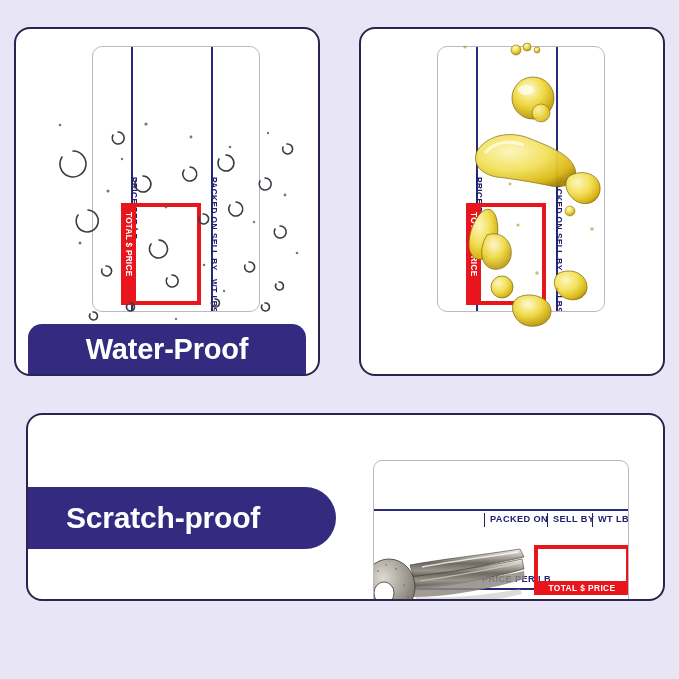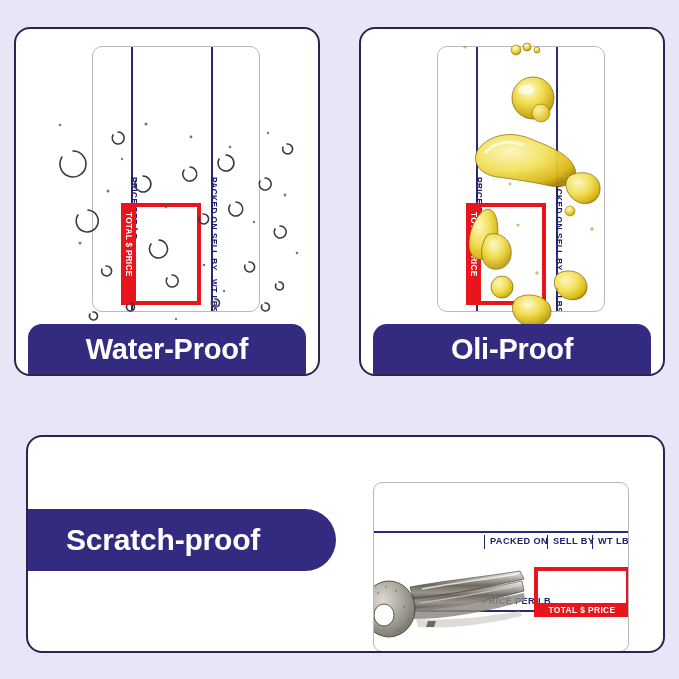--- a/index.html
+++ b/index.html
@@ -16,21 +16,21 @@
   .card{
     position:absolute;
     background:#ffffff;
     border:2px solid #2a2550;
     border-radius:16px;
     overflow:hidden;
     box-sizing:border-box;
   }
   #card-water{ left:14px;  top:27px;  width:306px; height:349px; }
   #card-oil  { left:359px; top:27px;  width:306px; height:349px; }
-  #card-scr  { left:26px;  top:435px; width:639px; height:218px; }
+  #card-scr  { left:26px;  top:413px; width:639px; height:188px; }
 
   
   .banner{
     position:absolute;
     background:#342a80;
     display:flex;
     align-items:center;
     box-sizing:border-box;
   }
   .banner span{
@@ -310,23 +310,20 @@
       <g fill="#b99c1e" opacity="0.65">
         <circle cx="104" cy="18" r="1.6"></circle>
           <circle cx="157" cy="196" r="1.6"></circle>
         <circle cx="231" cy="200" r="1.8"></circle>
           <circle cx="176" cy="244" r="1.8"></circle>
         <circle cx="196" cy="260" r="1.5"></circle>
           <circle cx="149" cy="155" r="1.4"></circle>
       </g>
     </svg>
 
-    <div class="banner banner-bottom" id="banner-oil">
-      <span>Oli-Proof</span>
-    </div>
   </div>
 
   <div class="card" id="card-scr">
 
     <div class="banner" id="banner-scratch">
       <span>Scratch-proof</span>
     </div>
 
     <div id="label-scratch">
       <div class="hline h1"></div>

